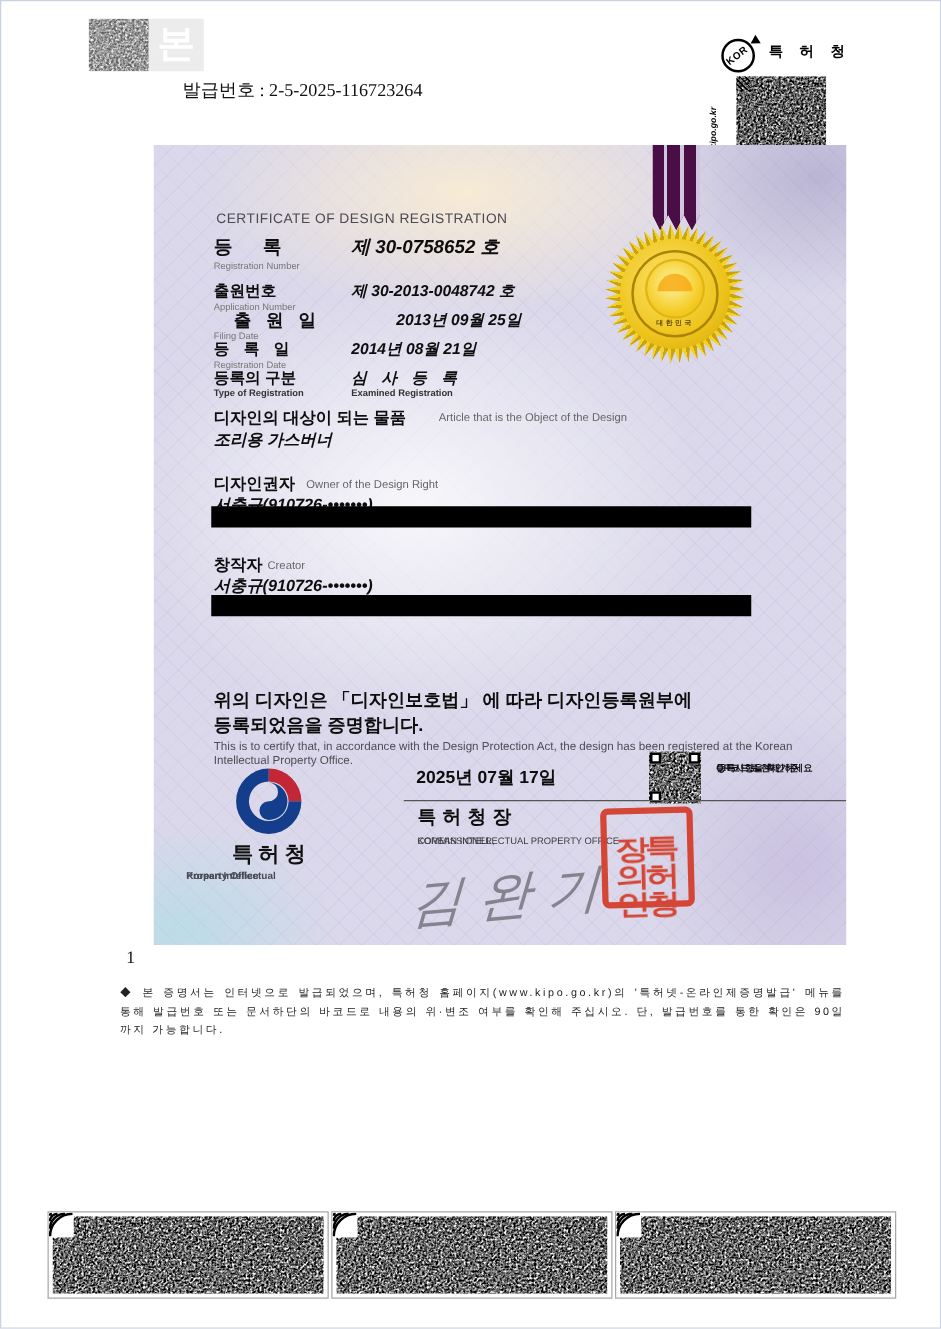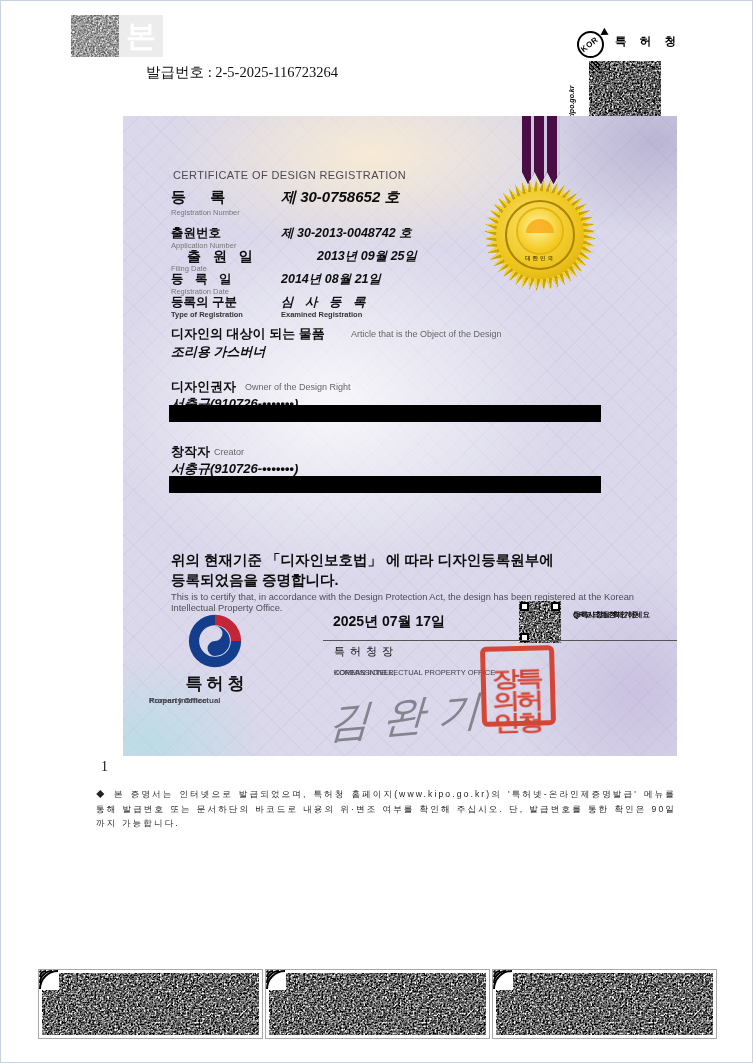--- a/index.html
+++ b/index.html
@@ -76,21 +76,21 @@
   .qr svg{position:absolute;inset:0;}
   .qr i{position:absolute;width:9px;height:9px;border:2px solid #000;background:#fff;box-sizing:border-box;}
   .qr i:nth-of-type(1){left:1px;top:1px;} .qr i:nth-of-type(2){right:1px;top:1px;} .qr i:nth-of-type(3){left:1px;bottom:1px;}
   .qr-note{left:450px;top:493px;font-size:7.5px;font-weight:bold;color:#111;line-height:11px;text-align:center;white-space:nowrap;}
   .sig-line{left:200px;top:524px;width:354px;height:0;border-top:1px solid #555;}
   .emblem{left:64px;top:497px;width:56px;height:56px;}
   .emblem-org{left:36px;top:556px;width:116px;text-align:center;font-size:17px;font-weight:800;
               letter-spacing:4px;color:#111;}
   .emblem-en{left:26px;top:580px;width:136px;text-align:center;font-size:8px;font-weight:bold;
              color:#4a4a55;line-height:10px;}
-  .comm-title{left:211px;top:528px;font-size:11px;font-weight:400;letter-spacing:5px;color:#0d0d0d;}
+  .comm-title{left:211px;top:528px;font-size:15px;font-weight:700;letter-spacing:5px;color:#0d0d0d;}
   .comm-en{left:211px;top:552px;font-size:7.5px;color:#3c3c44;line-height:9px;white-space:nowrap;}
   .signature{left:205px;top:572px;font-size:42px;color:#84848e;font-family:"DejaVu Serif",serif;
              font-style:italic;letter-spacing:13px;transform:rotate(-5deg) skewX(-8deg);white-space:nowrap;}
   .seal{left:358px;top:530px;width:74px;height:80px;border:5px solid #d43a26;border-radius:6px;
         box-sizing:border-box;transform:rotate(-1.5deg);display:flex;justify-content:center;gap:2px;
         padding-top:2px;opacity:.92;}
   .seal span{position:static;writing-mode:vertical-rl;font-size:22px;font-weight:900;color:#d43a26;
              letter-spacing:0px;line-height:1;transform:scaleX(1.25);filter:blur(.3px);}
   
   .ribbon{left:399px;top:0;width:38px;height:68px;
@@ -205,21 +205,21 @@
     <div class="lbl own-lbl">디자인권자</div>
     <div class="own-en">Owner of the Design Right</div>
     <div class="val own-val">서충규(910726-•••••••)</div>
     <div class="bar1"></div>
 
     <div class="lbl cre-lbl">창작자</div>
     <div class="cre-en">Creator</div>
     <div class="val cre-val">서충규(910726-•••••••)</div>
     <div class="bar2"></div>
 
-    <div class="stmt1">위의 현재기준 「디자인보호법」 에 따라 디자인등록원부에</div>
+    <div class="stmt1">위의 디자인은 「디자인보호법」 에 따라 디자인등록원부에</div>
     <div class="stmt2">등록되었음을 증명합니다.</div>
     <div class="stmt-en">This is to certify that, in accordance with the Design Protection Act, the design has been registered at the Korean Intellectual Property Office.</div>
 
     <div class="issue-date">2025년 07월 17일</div>
 
     <div class="qr">
       <svg class="noise-rect" width="42" height="42">
           <rect width="42" height="42" fill="#fff"></rect>
           <rect width="42" height="42" filter="url(#nz)"></rect>
         </svg>

